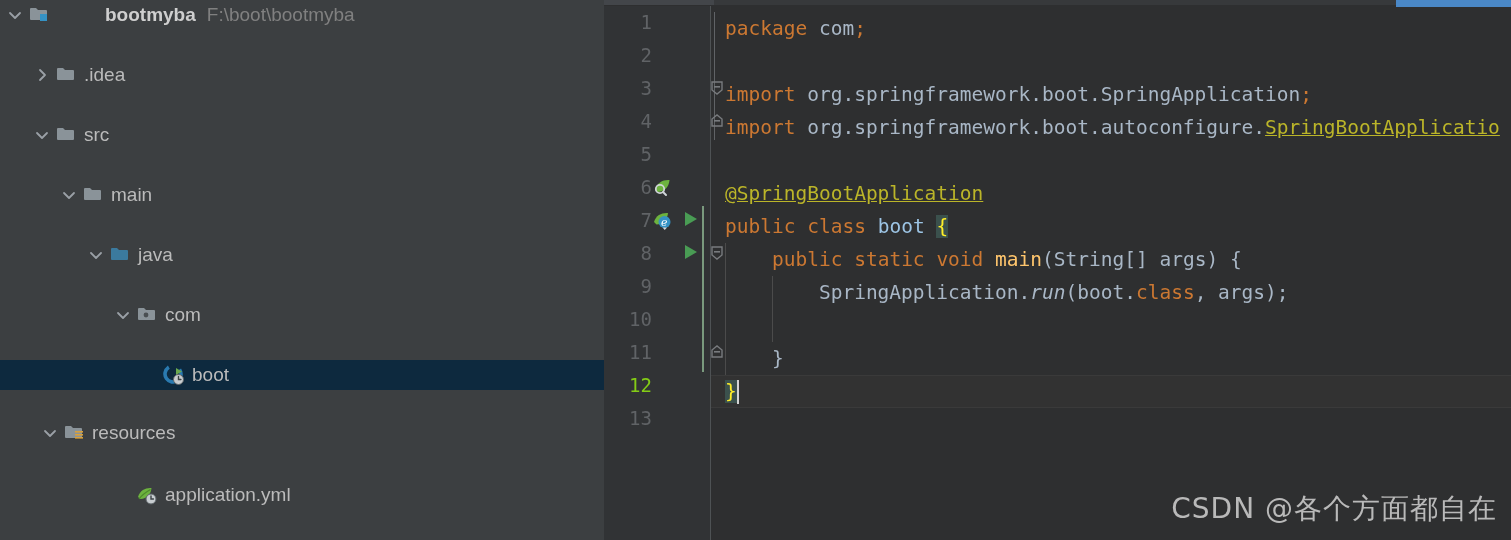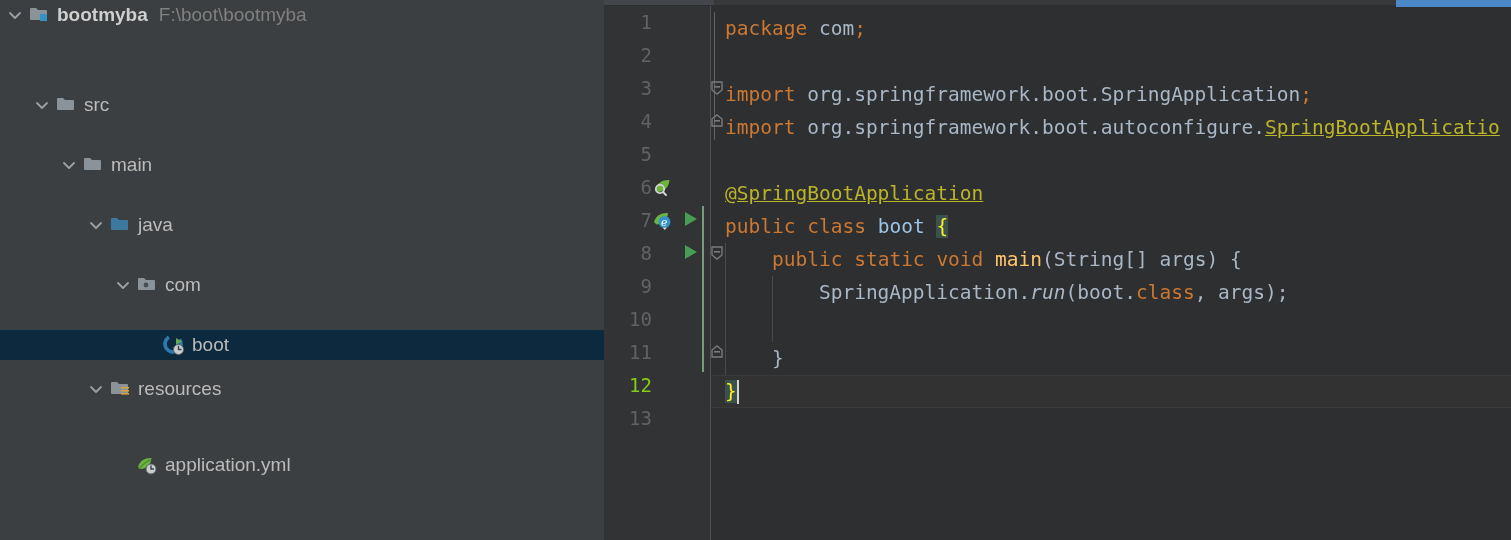--- a/index.html
+++ b/index.html
@@ -37,21 +37,21 @@
   .arrow svg { display: block; }
   .arrow.empty { }
 
   .ticon {
     width: 26px; height: 30px;
     display: flex; align-items: center; justify-content: center;
     flex: 0 0 26px;
     margin-right: 5px;
   }
   .tlabel { color: #bbbbbb; }
-  .tlabel.bold { font-weight: bold; color: #cfcfcf; }
+  .tlabel.bold { font-weight: bold; color: #cfcfcf; margin-left: 48px; }
   .tpath { color: #808080; margin-left: 11px; font-size: 19px; }
 
   
   #editor {
     width: 907px; height: 540px;
     background: #2e2f30;
     position: relative;
     overflow: hidden;
   }
   #top-strip {
@@ -151,20 +151,33 @@
           </span>
           <span class="ticon">
             <svg width="20" height="20" viewBox="0 0 20 20" xmlns="http://www.w3.org/2000/svg">
               <path d="M1 4 a1 1 0 0 1 1-1 h5 l2 2 h8 a1 1 0 0 1 1 1 v8 a1 1 0 0 1 -1 1 h-15 a1 1 0 0 1 -1 -1 z" fill="#8a9399"></path>
               <rect x="11" y="9" width="7" height="7" fill="#3592c4"></rect>
             </svg>
           </span>
           <span class="tlabel bold">bootmyba</span>
           <span class="tpath">F:\boot\bootmyba</span>
         </div>
+        <div class="tree-row" style="top: 30px; padding-left: 31px;">
+          <span class="arrow">
+            <svg width="14" height="14" viewBox="0 0 14 14" xmlns="http://www.w3.org/2000/svg">
+              <path d="M5 2 L10 7 L5 12" fill="none" stroke="#9aa0a6" stroke-width="1.8" stroke-linecap="round" stroke-linejoin="round"></path>
+            </svg>
+          </span>
+          <span class="ticon">
+            <svg width="20" height="20" viewBox="0 0 20 20" xmlns="http://www.w3.org/2000/svg">
+              <path d="M1 4 a1 1 0 0 1 1-1 h5 l2 2 h8 a1 1 0 0 1 1 1 v8 a1 1 0 0 1 -1 1 h-15 a1 1 0 0 1 -1 -1 z" fill="#8a9399"></path>
+            </svg>
+          </span>
+          <span class="tlabel">.idea</span>
+        </div>
         <div class="tree-row" style="top: 60px; padding-left: 31px;">
           <span class="arrow">
             <svg width="14" height="14" viewBox="0 0 14 14" xmlns="http://www.w3.org/2000/svg">
               <path d="M2 5 L7 10 L12 5" fill="none" stroke="#9aa0a6" stroke-width="1.8" stroke-linecap="round" stroke-linejoin="round"></path>
             </svg>
           </span>
           <span class="ticon">
             <svg width="20" height="20" viewBox="0 0 20 20" xmlns="http://www.w3.org/2000/svg">
               <path d="M1 4 a1 1 0 0 1 1-1 h5 l2 2 h8 a1 1 0 0 1 1 1 v8 a1 1 0 0 1 -1 1 h-15 a1 1 0 0 1 -1 -1 z" fill="#8a9399"></path>
             </svg>
@@ -216,21 +229,21 @@
           <span class="ticon">
             <svg width="22" height="22" viewBox="0 0 22 22" xmlns="http://www.w3.org/2000/svg">
               <circle cx="10" cy="10" r="8" fill="none" stroke="#2a7ab0" stroke-width="3.6" stroke-dasharray="38 12" transform="rotate(-35 10 10)"></circle>
               <path d="M13 4 L19 7.5 L13 11 Z" fill="#6aa84f"></path>
               <circle cx="15.5" cy="15.5" r="5" fill="#c8cdd0" stroke="#5d6468" stroke-width="1"></circle>
               <path d="M15.5 12.5 v3 h2.4" fill="none" stroke="#3b4245" stroke-width="1.4" stroke-linecap="round"></path>
             </svg>
           </span>
           <span class="tlabel">boot</span>
         </div>
-        <div class="tree-row" style="top: 194px; padding-left: 85px; text-align: right;">
+        <div class="tree-row" style="top: 208px; padding-left: 39px; text-align: right;">
           <span class="arrow">
             <svg width="14" height="14" viewBox="0 0 14 14" xmlns="http://www.w3.org/2000/svg">
               <path d="M2 5 L7 10 L12 5" fill="none" stroke="#9aa0a6" stroke-width="1.8" stroke-linecap="round" stroke-linejoin="round"></path>
             </svg>
           </span>
           <span class="ticon">
             <svg width="20" height="20" viewBox="0 0 20 20" xmlns="http://www.w3.org/2000/svg">
               <path d="M1 4 a1 1 0 0 1 1-1 h5 l2 2 h8 a1 1 0 0 1 1 1 v8 a1 1 0 0 1 -1 1 h-15 a1 1 0 0 1 -1 -1 z" fill="#8a9399"></path>
               <rect x="11" y="8" width="8" height="1.6" fill="#d9a13b"></rect>
               <rect x="11" y="11" width="8" height="1.6" fill="#d9a13b"></rect>
@@ -315,14 +328,15 @@
             <rect x="5" y="7" width="6" height="1.6" fill="#787b7e"></rect>
           </svg></div>
       </div>
 
     <div id="code">
       <div id="current-line-bg" style="top: 369px;"></div>
       <div id="code-lines"><div class="cline" style="top: 6px;"><span class="k">package</span> <span class="id">com</span><span class="k">;</span></div><div class="cline" style="top: 72px;"><span class="k">import</span><span class="id"> org.springframework.boot.SpringApplication</span><span class="k">;</span></div><div class="cline" style="top: 105px;"><span class="k">import</span><span class="id"> org.springframework.boot.autoconfigure.</span><span class="ann">SpringBootApplicatio</span></div><div class="cline" style="top: 171px;"><span class="ann">@SpringBootApplication</span></div><div class="cline" style="top: 204px;"><span class="k">public</span> <span class="k">class</span> <span class="lightblue">boot</span> <span class="brace-hl">{</span></div><div class="cline" style="top: 237px;">    <span class="k">public</span> <span class="k">static</span> <span class="k">void</span> <span class="mth">main</span><span class="id">(String[] args) {</span></div><div class="cline" style="top: 270px;">        <span class="id">SpringApplication.</span><span class="itl">run</span><span class="id">(boot.</span><span class="k">class</span><span class="id">, args);</span></div><div class="cline" style="top: 336px;">    <span class="brace-g">}</span></div><div class="cline" style="top: 369px;"><span class="brace-hl">}</span></div><div class="indent-guide" style="left: 14px; top: 237px; height: 132px;"></div><div class="indent-guide" style="left: 61px; top: 270px; height: 66px;"></div></div>
       <div id="caret" style="left: 25.72px; top: 374px;"></div>
     </div>
 
+    <div id="watermark">CSDN @各个方面都自在</div>
   </div>
 </div>
 
 </body></html>

